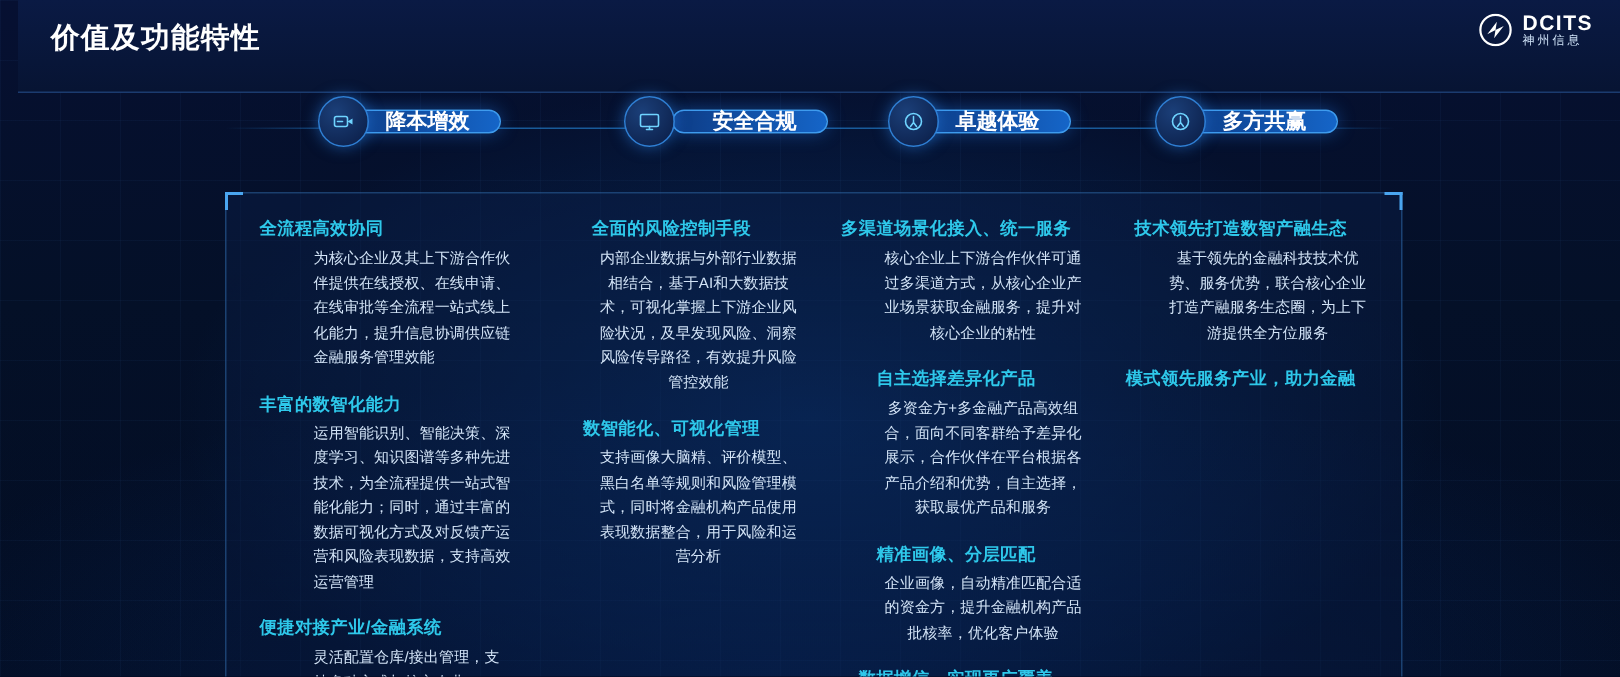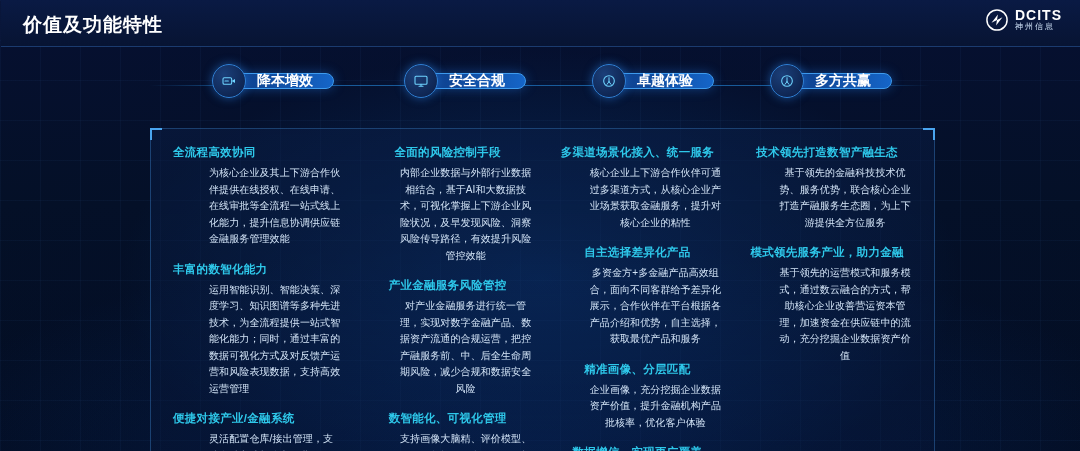--- a/index.html
+++ b/index.html
@@ -22,21 +22,21 @@
     position: absolute; inset: 0;
     background-image:
       linear-gradient(rgba(70,140,220,0.05) 1px, transparent 1px),
       linear-gradient(90deg, rgba(70,140,220,0.05) 1px, transparent 1px);
     background-size: 40px 40px;
     pointer-events: none;
   }
 
   
   .header {
-    position: absolute; top: 0; left: 1px; right: 0; height: 47px;
+    position: absolute; top: 0; left: 12px; right: 0; height: 62px;
     background: linear-gradient(180deg, #0a1a44 0%, #071433 100%);
     border-bottom: 1px solid rgba(80,160,240,0.25);
   }
   .header-title {
     position: absolute; left: 22px; top: 12px;
     font-size: 19px; font-weight: bold; color: #ffffff;
     letter-spacing: 1px;
   }
   .logo-wrap {
     position: absolute; right: 18px; top: 8px;
@@ -71,21 +71,21 @@
     height: 16px; padding: 0 20px 0 26px; margin-left: -16px;
     border-radius: 14px;
     background: linear-gradient(90deg, #0d3c86 0%, #1565c8 100%);
     border: 1px solid #3e9bee;
     color: #ffffff; font-size: 14px; font-weight: bold;
     display: flex; align-items: center;
     box-shadow: 0 0 12px rgba(30,120,230,0.45);
     white-space: nowrap;
   }
   #pill-0 { left: 212px; }
-  #pill-1 { left: 404px; }
+  #pill-1 { left: 416px; gap: 14px; }
   #pill-2 { left: 592px; }
   #pill-3 { left: 770px; }
 
   
   .panel {
     position: absolute; left: 150px; top: 128px; width: 785px; height: 383px;
     border: 1px solid rgba(70,150,230,0.35);
     background: linear-gradient(180deg, rgba(10,30,72,0.45) 0%, rgba(6,20,52,0.30) 100%);
   }
   .panel-corner {
@@ -203,55 +203,50 @@
           <div class="block-body">灵活配置仓库/接出管理，支持多种方式与核心企业CRM、ERP、订单管理系统平台，金融机构开放平台、网银渠道、信贷系统等平台进行对接</div>
         </div>
       </div>
 
       <div class="column">
         <div class="block">
           <div class="block-title">全面的风险控制手段</div>
           <div class="block-body">内部企业数据与外部行业数据相结合，基于AI和大数据技术，可视化掌握上下游企业风险状况，及早发现风险、洞察风险传导路径，有效提升风险管控效能</div>
         </div>
         <div class="block">
-          <div class="block-title">产业金融服务风险管控</div>
-          <div class="block-body">对产业金融服务进行统一管理，实现对数字金融产品、数据资产流通的合规运营，把控产融服务前、中、后全生命周期风险，减少合规和数据安全风险</div>
-        </div>
-        <div class="block">
           <div class="block-title">数智能化、可视化管理</div>
           <div class="block-body">支持画像大脑精、评价模型、黑白名单等规则和风险管理模式，同时将金融机构产品使用表现数据整合，用于风险和运营分析</div>
         </div>
       </div>
 
       <div class="column">
         <div class="block">
           <div class="block-title">多渠道场景化接入、统一服务</div>
           <div class="block-body">核心企业上下游合作伙伴可通过多渠道方式，从核心企业产业场景获取金融服务，提升对核心企业的粘性</div>
         </div>
         <div class="block">
           <div class="block-title">自主选择差异化产品</div>
           <div class="block-body">多资金方+多金融产品高效组合，面向不同客群给予差异化展示，合作伙伴在平台根据各产品介绍和优势，自主选择，获取最优产品和服务</div>
         </div>
         <div class="block">
           <div class="block-title">精准画像、分层匹配</div>
-          <div class="block-body">企业画像，充分挖掘企业数据资产价值，提升金融机构产品批核率，优化客户体验</div>
+          <div class="block-body">企业画像，自动精准匹配合适的资金方，提升金融机构产品批核率，优化客户体验</div>
         </div>
         <div class="block">
           <div class="block-title">数据增信，实现更广覆盖</div>
           <div class="block-body">融合企业内外部数据提高授信，服务更多长尾客户，大幅提升金融产品覆盖度</div>
         </div>
       </div>
 
       <div class="column">
         <div class="block">
           <div class="block-title">技术领先打造数智产融生态</div>
           <div class="block-body">基于领先的金融科技技术优势、服务优势，联合核心企业打造产融服务生态圈，为上下游提供全方位服务</div>
         </div>
         <div class="block">
           <div class="block-title">模式领先服务产业，助力金融</div>
-          <div class="block-body">基于领先的运营模式和服务模式，通过数云融合的方式，帮助核心企业改善营运资本管理，加速资金在供应链中的流动，充分挖掘企业数据资产价值</div>
         </div>
       </div>
 
     </div>
   </div>
 
 </div>
 
 </body></html>

